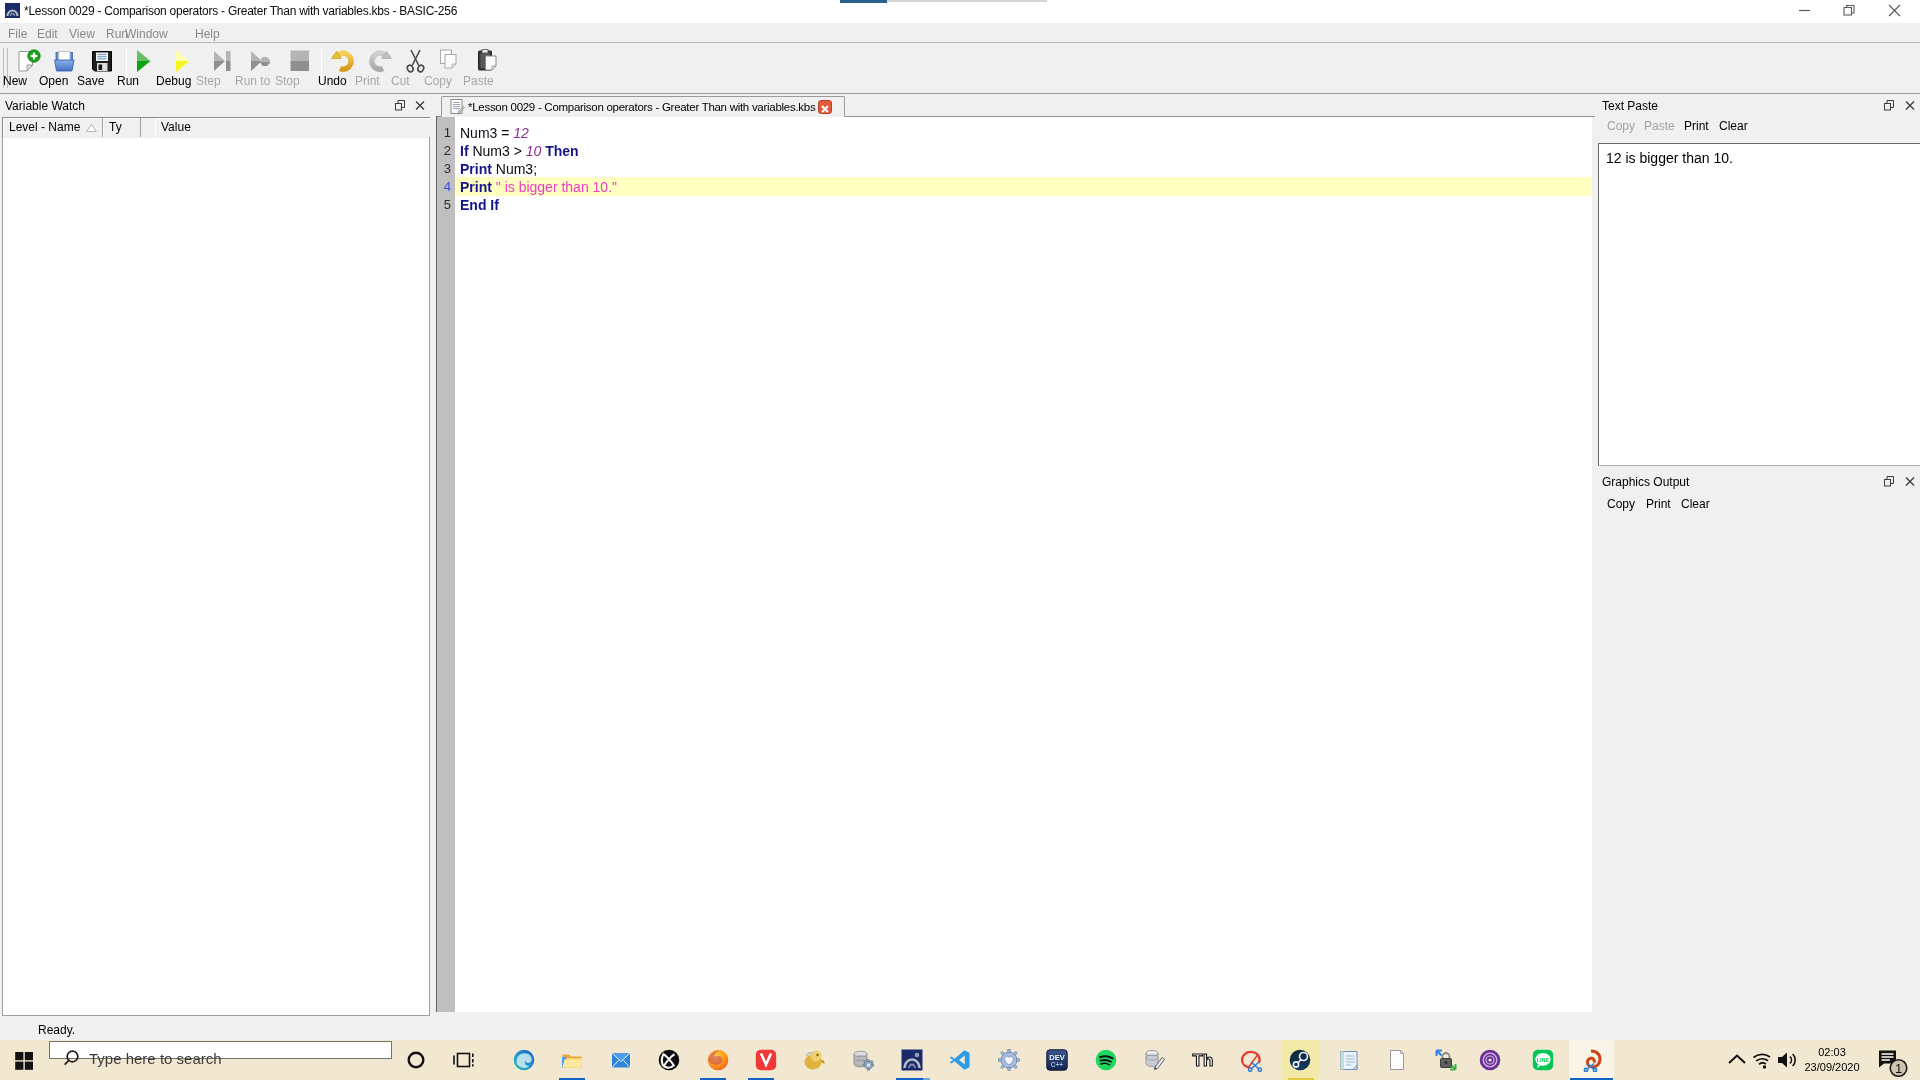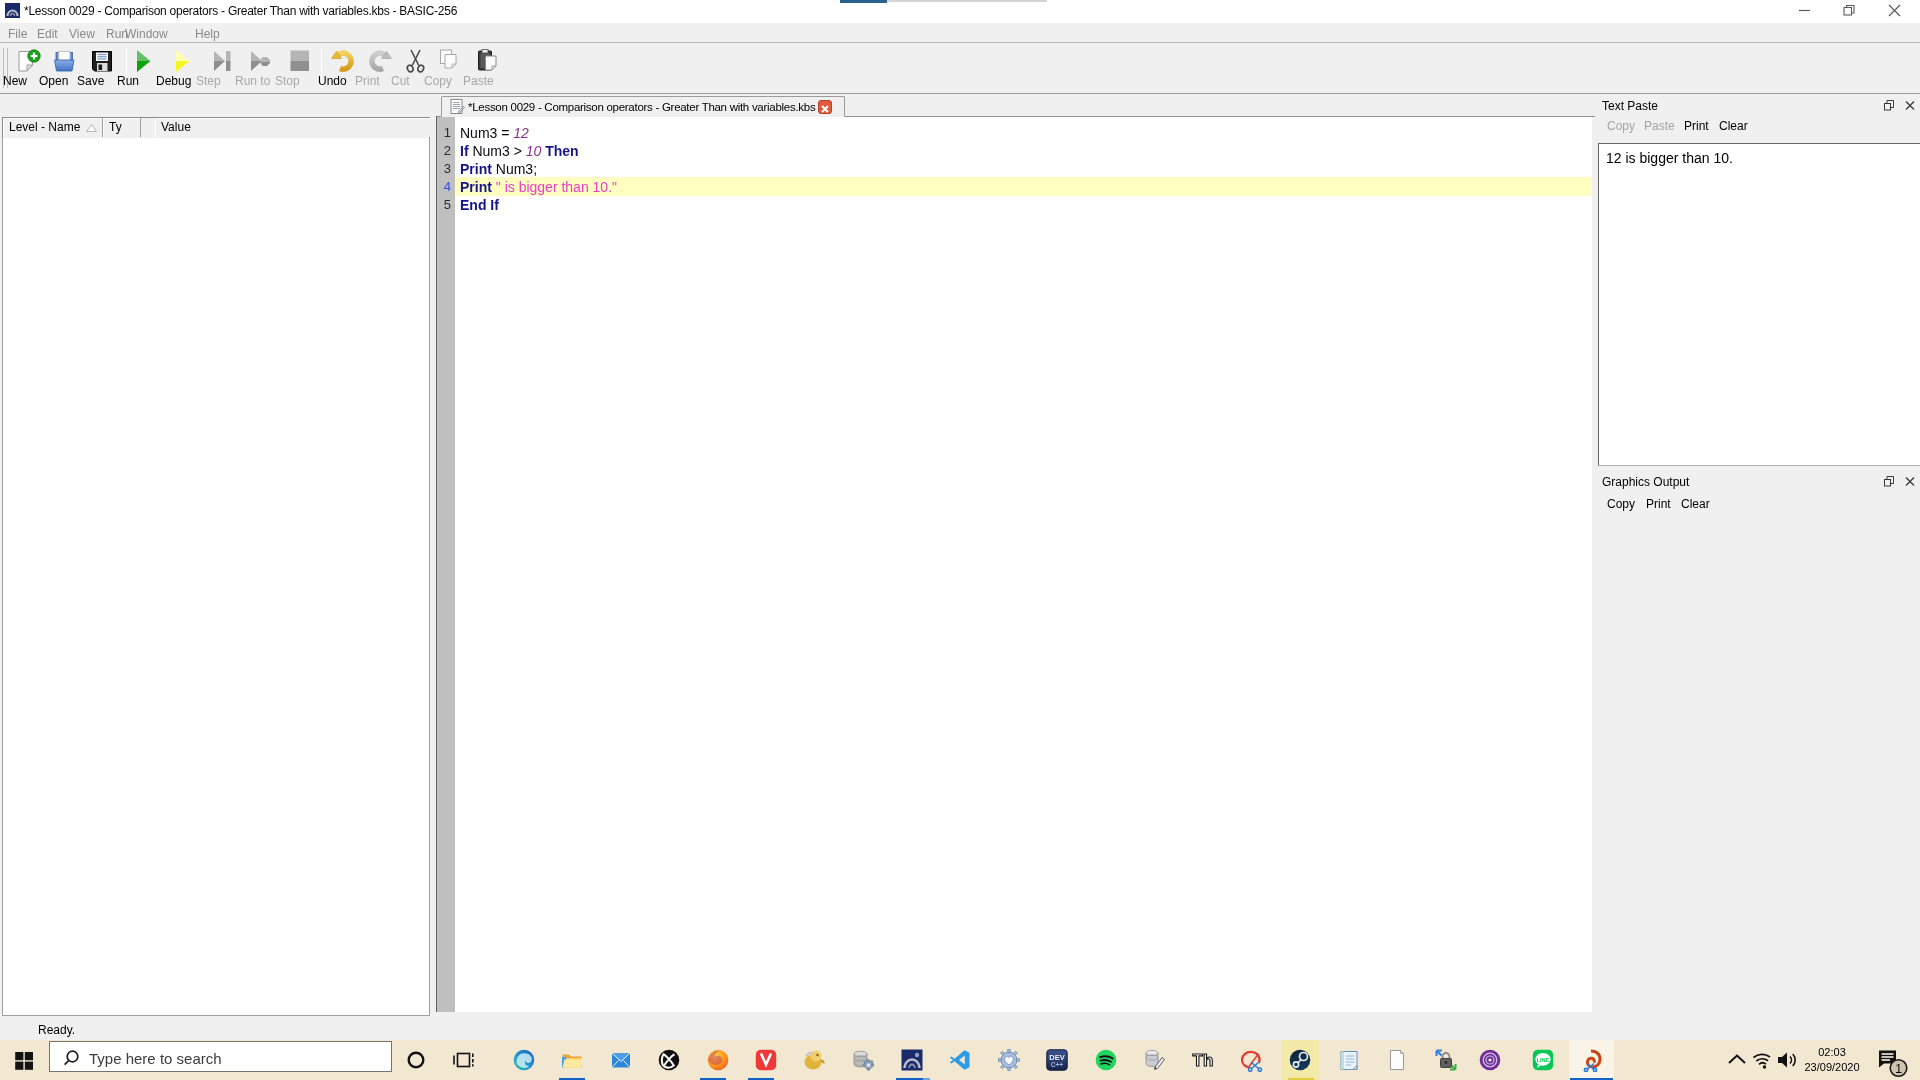--- a/index.html
+++ b/index.html
@@ -45,21 +45,21 @@
 .pbtn.dis { color:#a4a4a4; }
 #to-box { left:1598px; top:49px; width:322px; height:323px; background:#fff; border-top:1px solid #686868; border-left:1px solid #686868; border-bottom:1px solid #b0b0b0; }
 #to-box-text { left:7px; top:6px; font-size:14px; color:#000; }
 #go-title { left:1600px; top:378px; width:280px; height:20px; }
 #go-title span { position:absolute; left:2px; top:3px; font-size:12px; color:#000; }
 #go-buttons { left:1600px; top:403px; width:320px; height:18px; }
 .pico { position:absolute; width:10px; height:11px; }
 #statusbar { left:0; top:1016px; width:1920px; height:24px; background:#f0f0f0; }
 #statusbar span { position:absolute; left:8px; top:7px; font-size:12px; color:#000;margin-left:30px; }
 #taskbar { left:0; top:1040px; width:1920px; height:40px; background:#f2e8d2; }
-#searchbox { position:absolute; left:49px; top:1px; width:343px; height:31px; background:#fff; border:1px solid #75756d;padding-left:15px; }
+#searchbox { position:absolute; left:49px; top:1px; width:343px; height:18px; background:#fff; border:1px solid #75756d;padding-left:15px; }
 #searchbox span { position:absolute; left:39px; top:8px; font-size:15px; color:#3c3c3c; }
 .tbicon { position:absolute; top:8px; width:24px; height:24px; }
 .ind { position:absolute; top:38px; height:2px; background:#1263c8; }
 #clock { position:absolute; left:1800px; top:5px; width:64px; text-align:center; font-size:11px; color:#000; line-height:15px; }
 </style>
 </head>
 <body>
 
 <div class="abs" id="titlebar">
   <svg class="abs" style="left:5px;top:3px" width="15" height="15" viewBox="0 0 15 15">
@@ -253,20 +253,30 @@
     <rect x="7" y="1.5" width="6" height="3.5" fill="#e8e8e8" stroke="#555" stroke-width="0.8"></rect>
     <rect x="5.5" y="5.5" width="9" height="14.5" fill="#5a5a5a"></rect>
     <path d="M10.5 8 H21 V18 L17 22 H10.5 Z" fill="#fbfbfb" stroke="#8a8a8a" stroke-width="1"></path>
     <path d="M21 18 H17 V22 Z" fill="#e8e8e8" stroke="#8a8a8a" stroke-width="0.8"></path>
   </svg>
       <div class="lbl">Paste</div>
     </div>
 </div>
 
 <div class="abs" id="dockarea">
+  <div class="abs" id="vw-title">
+      <span>Variable Watch</span>
+    <svg class="pico" style="left:395px;top:4px" viewBox="0 0 10 11">
+        <rect x="0.5" y="3.5" width="6" height="6.5" fill="#f0f0f0" stroke="#3a3a3a" stroke-width="1"></rect>
+        <path d="M3 3.5 V0.5 H9.5 V7.5 H7" fill="none" stroke="#3a3a3a" stroke-width="1"></path>
+      </svg>
+    <svg class="pico" style="left:415px;top:4px" viewBox="0 0 10 11">
+        <path d="M1 1.5 L9 9.5 M9 1.5 L1 9.5" stroke="#3a3a3a" stroke-width="1.3"></path>
+      </svg>
+  </div>
   <div class="abs" id="vw-header">
     <div class="vw-cell" style="left:0;width:100px">Level - Name</div>
     <div class="vw-cell" style="left:100px;width:38px">Ty</div>
     <div class="vw-cell" style="left:152px;width:288px;border-right:none">Value</div>
     <svg class="abs" style="left:82px;top:5px" width="13" height="10" viewBox="0 0 13 10">
         <path d="M6.5 1.5 L11.5 8.5 H1.5 Z" fill="#fdfdfd" stroke="#b5b5b5" stroke-width="1"></path>
       </svg>
   </div>
   <div class="abs" id="vw-body"></div>
 

